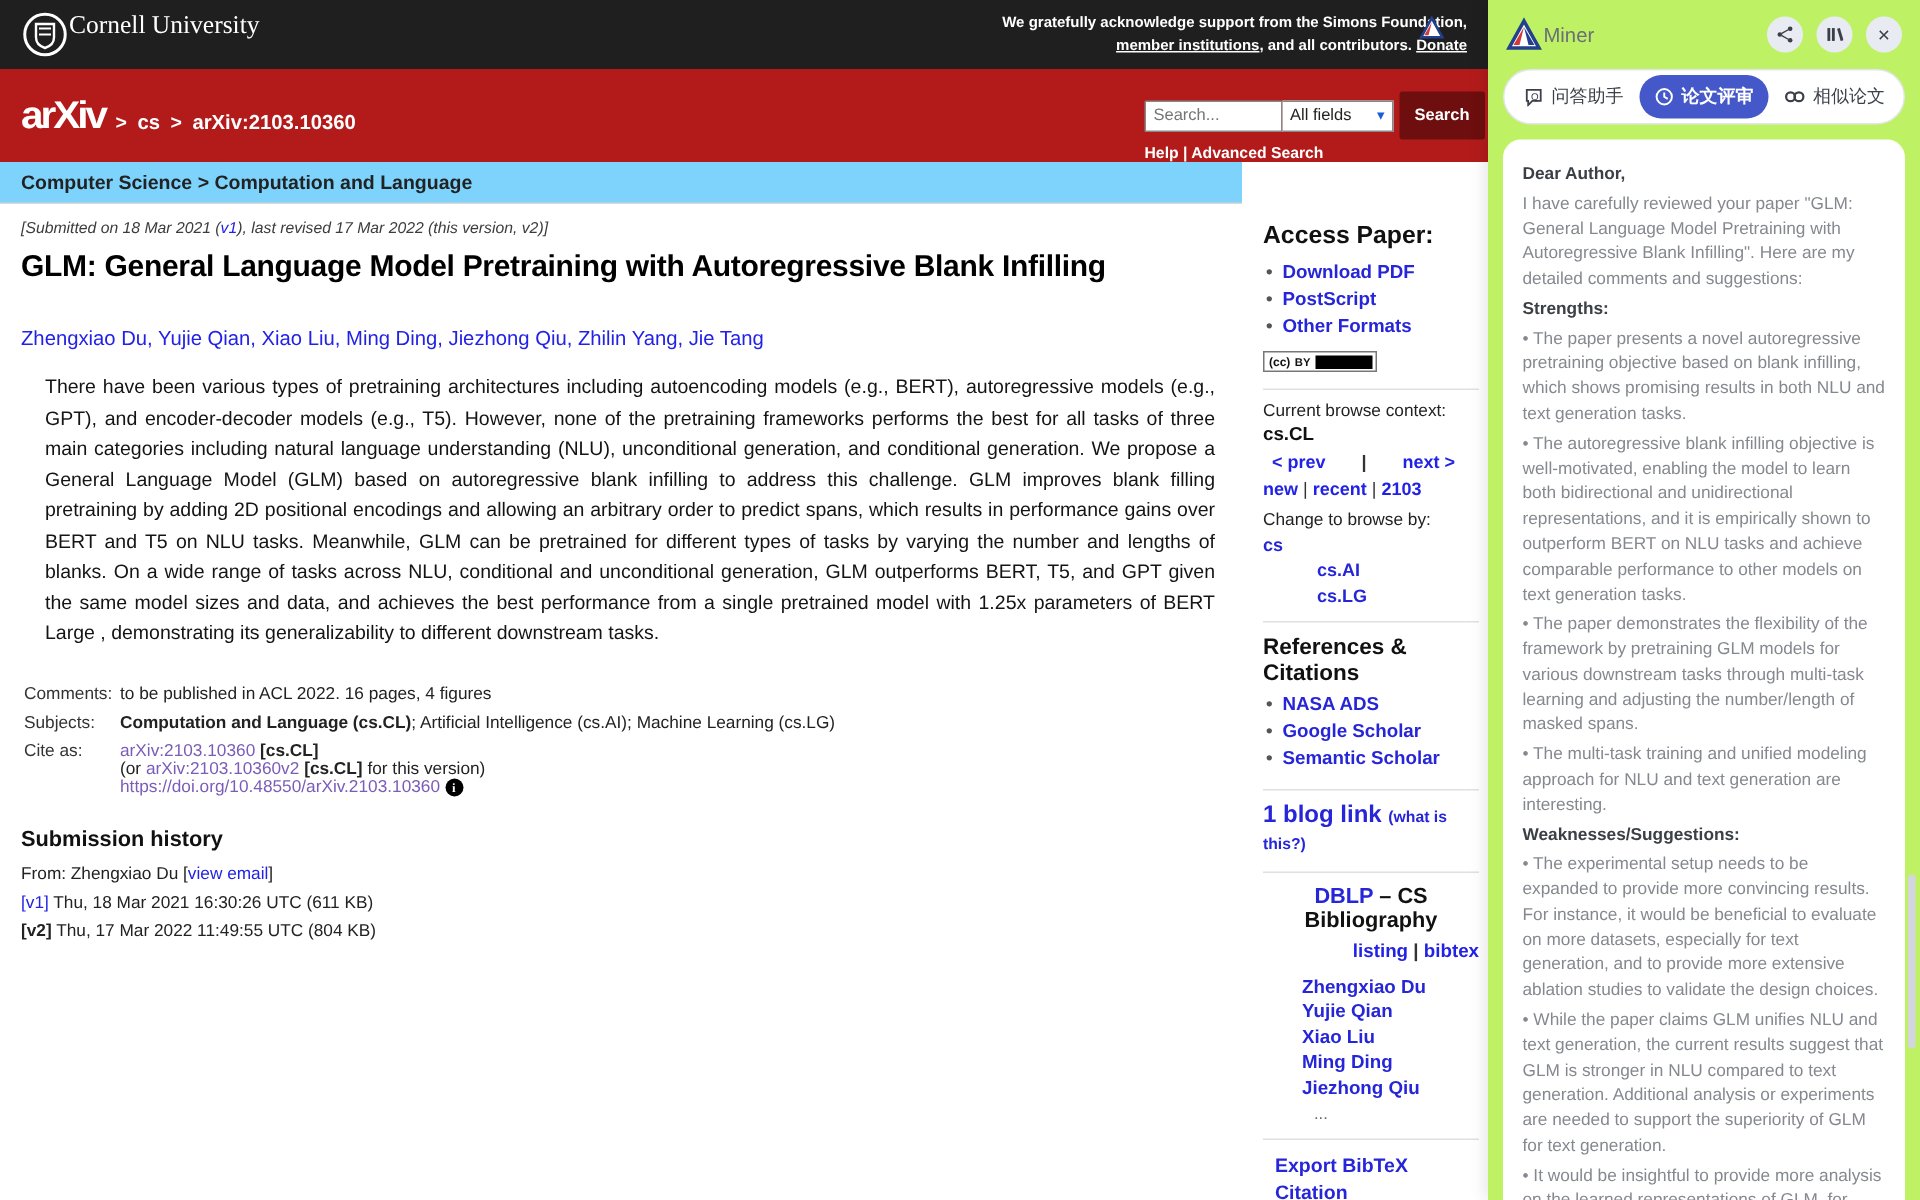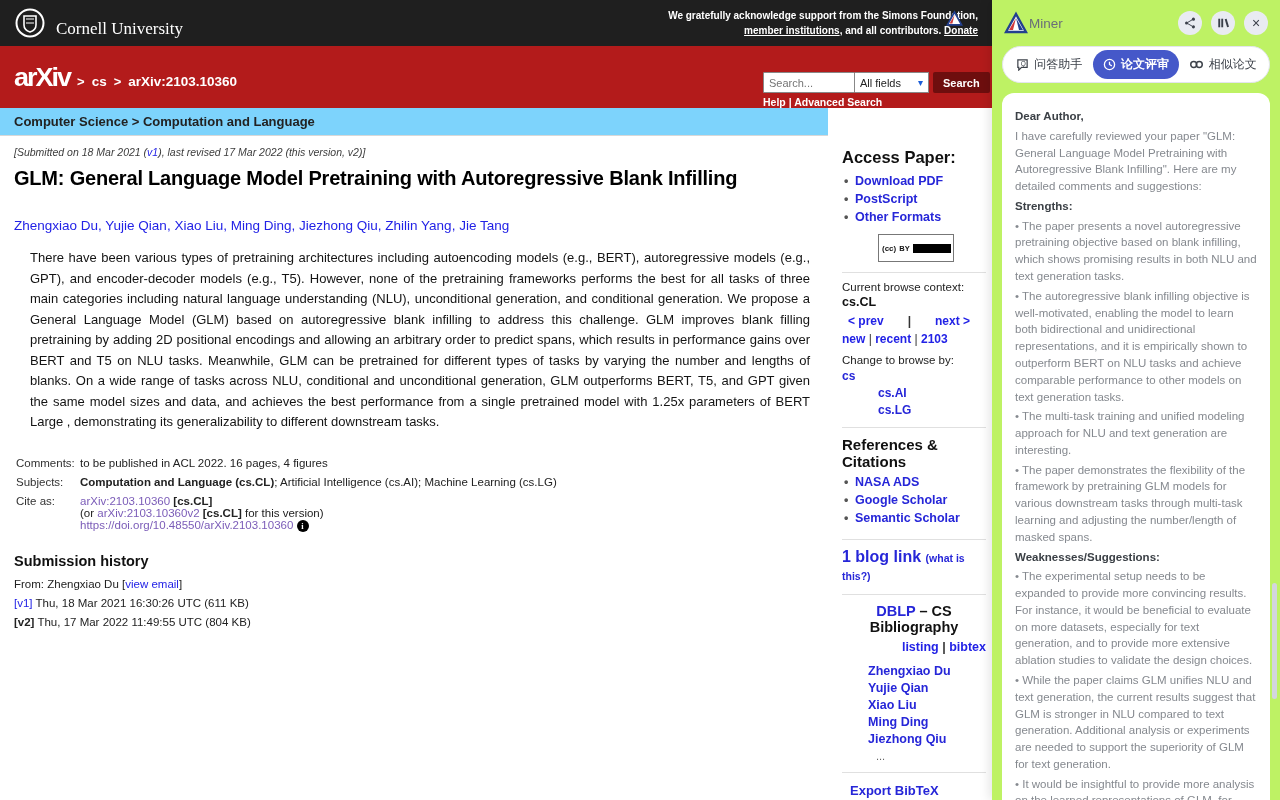--- a/index.html
+++ b/index.html
@@ -4,40 +4,40 @@
 <style>
   * { margin:0; padding:0; box-sizing:border-box; }
   html,body { width:1280px; height:800px; overflow:hidden; background:#fff;
               font-family:"Liberation Sans", sans-serif; }
 
   
   .arxiv-page { position:absolute; left:0; top:0; width:992px; height:800px; background:#fff; }
 
   .topbar { height:46px; background:#1f1f1f; display:flex; align-items:center;
             justify-content:space-between; padding:0 14px; }
-  .cornell { display:flex; align-items:flex-end; gap:10px; }
+  .cornell { display:flex; align-items:flex-start; }
   .cornell-name { color:#fff; font-family:"Liberation Serif", serif; font-size:17px; }
   .support { text-align:right; color:#fff; font-size:10px; line-height:1.55; font-weight:bold; }
   .support a, .support .u { color:#fff; text-decoration:underline; cursor:pointer; }
   .mini-logo { position:absolute; left:946px; top:10px; width:17px; height:17px; }
 
   .redbar { height:62px; background:#b31b1b; position:relative; color:#fff; }
   .crumbs { position:absolute; left:14px; top:16px; display:flex; align-items:baseline; gap:7px; }
   .arxiv-logo { font-size:27px; font-weight:bold; letter-spacing:-2px; transform:scaleY(.95); cursor:pointer; }
   .crumb-sep { font-size:13px; font-weight:bold; }
   .crumb { font-size:13.5px; font-weight:bold; cursor:pointer; }
   .searchzone { position:absolute; left:763px; top:62px; transform:translateY(-100%); padding-bottom:0; }
   .search-row { display:flex; align-items:center; }
   .search-input { width:92px; height:21px; border:1px solid #888; font-size:11px; padding:0 5px;
                   background:#fff; color:#333; border-radius:1px; }
   .search-select { width:74px; height:21px; background:#fff; border:1px solid #888; border-left:none;
                    font-size:11px; color:#222; display:flex; align-items:center;
                    justify-content:space-between; padding:0 5px; cursor:pointer; }
   .search-select .chev { color:#1a5dd8; font-size:10px; }
-  .search-btn { height:21px; background:#6e0e0e; color:#fff; border:none; font-size:11px;
+  .search-btn { height:32px; background:#6e0e0e; color:#fff; border:none; font-size:11px;
                 font-weight:bold; padding:0 10px; margin-left:4px; border-radius:2px; cursor:pointer; }
   .help-row { font-size:10.5px; font-weight:bold; margin-top:3px; color:#fff; }
   .help-row span { cursor:pointer; }
 
   .subjectbar { width:828px; background:#7dd3fc; border-bottom:1px solid #d8d8d8;
                 padding:6px 14px; font-size:13px; font-weight:bold; color:#222; }
 
   .main { display:flex; }
   .leftcol { width:828px; padding:6px 14px 0 14px; }
   .sidecol { width:164px; padding:8px 6px 0 14px; }
@@ -64,22 +64,22 @@
   .subhist p { font-size:11.5px; margin:2px 0; color:#222; line-height:1.5; }
 
   
   .side-sec { padding:8px 0 10px; border-bottom:1px solid #e0e0e0; }
   .side-sec:first-child { padding-top:4px; }
   .acc-title { font-size:16.5px; font-weight:bold; color:#111; margin-bottom:7px; }
   .side-ul { list-style:none; }
   .side-ul li { font-size:12.5px; font-weight:bold; margin:4px 0; padding-left:13px; position:relative; }
   .side-ul li::before { content:"•"; position:absolute; left:2px; color:#555; }
   .side-ul li span { color:#2626d8; cursor:pointer; }
-  .cc-badge { display:inline-flex; align-items:center; border:1px solid #777; height:28px;
-              width:76px; margin-top:6px; background:#fff; overflow:hidden; cursor:pointer;margin-left:36px; }
+  .cc-badge { display:inline-flex; align-items:center; border:1px solid #777; height:14px;
+              width:76px; margin-top:6px; background:#fff; overflow:hidden; cursor:pointer; }
   .cc-badge .cc { font-size:8px; font-weight:bold; color:#111; padding:0 3px; }
   .cc-badge .by { font-size:7.5px; font-weight:bold; color:#111; padding-right:3px; }
   .cc-badge .bar { flex:1; height:9px; background:#000; margin-right:2px; }
   .ctx-lbl { font-size:11.5px; color:#222; }
   .ctx-val { font-size:12.5px; font-weight:bold; color:#111; margin:2px 0 5px; }
   .prevnext { display:flex; width:128px; justify-content:space-between; font-size:12px;
               font-weight:bold; margin:2px 0 4px; padding-left:6px; }
   .prevnext .pipe { color:#333; }
   .nrm-row { font-size:12px; font-weight:bold; margin-bottom:8px; }
   .nrm-row .pipe { color:#333; font-weight:normal; }
@@ -356,22 +356,22 @@
       <span>相似论文</span>
     </span>
   </div>
 
   <div class="card">
     <p class="rv-head">Dear Author,</p>
     <p>I have carefully reviewed your paper "GLM: General Language Model Pretraining with Autoregressive Blank Infilling". Here are my detailed comments and suggestions:</p>
     <p class="rv-head">Strengths:</p>
     <p class="rv-b">The paper presents a novel autoregressive pretraining objective based on blank infilling, which shows promising results in both NLU and text generation tasks.</p>
     <p class="rv-b">The autoregressive blank infilling objective is well-motivated, enabling the model to learn both bidirectional and unidirectional representations, and it is empirically shown to outperform BERT on NLU tasks and achieve comparable performance to other models on text generation tasks.</p>
+    <p class="rv-b">The paper demonstrates the flexibility of the framework by pretraining GLM models for various downstream tasks through multi-task learning and adjusting the number/length of masked spans.</p>
     <p class="rv-b">The multi-task training and unified modeling approach for NLU and text generation are interesting.</p>
-    <p class="rv-b">The paper demonstrates the flexibility of the framework by pretraining GLM models for various downstream tasks through multi-task learning and adjusting the number/length of masked spans.</p>
     <p class="rv-head">Weaknesses/Suggestions:</p>
     <p class="rv-b">The experimental setup needs to be expanded to provide more convincing results. For instance, it would be beneficial to evaluate on more datasets, especially for text generation, and to provide more extensive ablation studies to validate the design choices.</p>
     <p class="rv-b">While the paper claims GLM unifies NLU and text generation, the current results suggest that GLM is stronger in NLU compared to text generation. Additional analysis or experiments are needed to support the superiority of GLM for text generation.</p>
     <p class="rv-b">It would be insightful to provide more analysis on the learned representations of GLM, for example, by visualizing attention patterns or conducting probing studies to better understand how GLM leverages the autoregressive pretraining.</p>
 
   </div>
 
   <div class="scroll-thumb"></div>
 </div>
 

